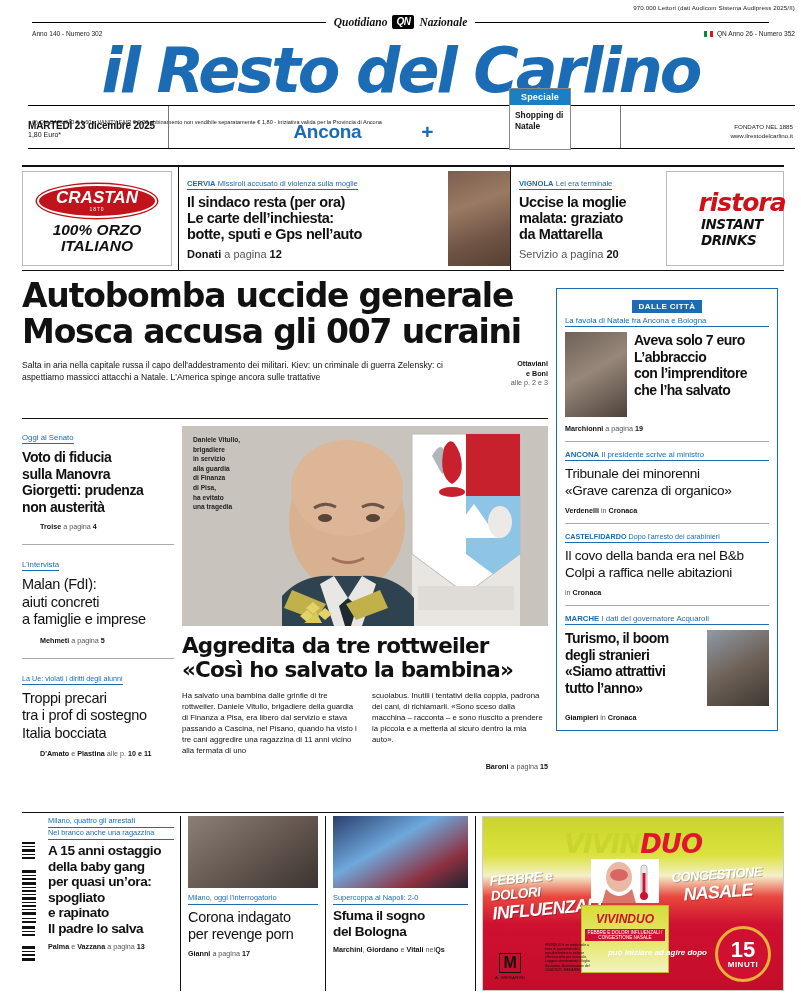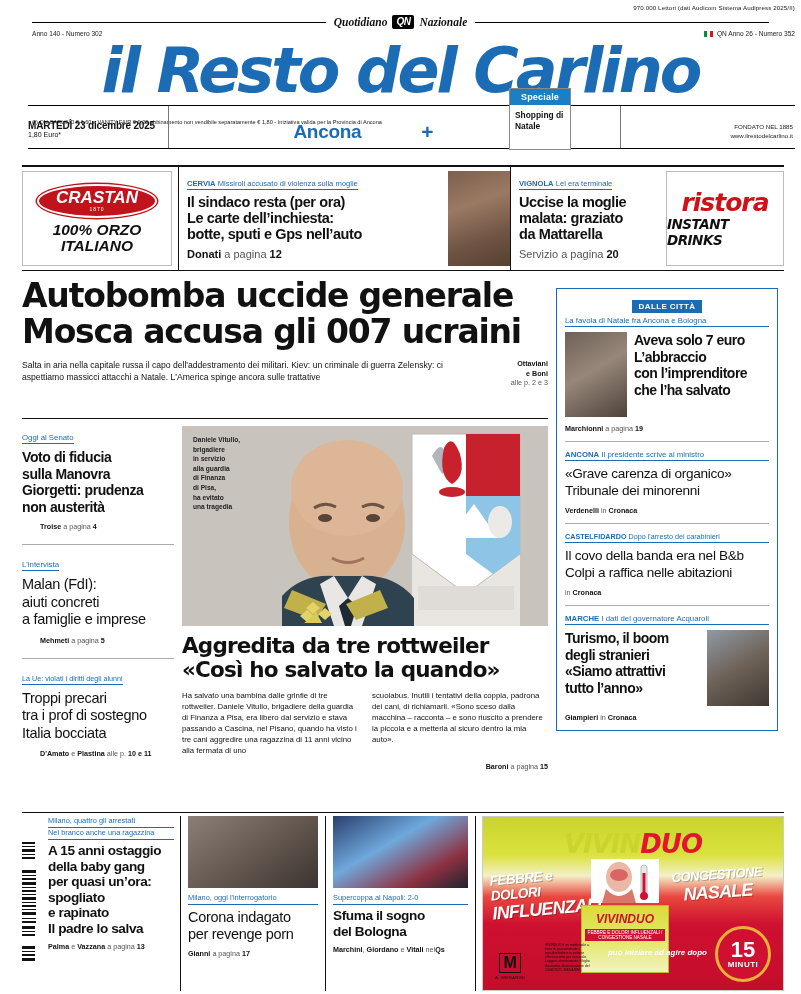--- a/index.html
+++ b/index.html
@@ -66,21 +66,21 @@
   .crastan-tag { margin-top:4px; text-align:center; font-style:italic; font-weight:bold; font-size:15.5px; line-height:16px; color:#111;}
 
   .teaser { flex:1; border-left:1px solid #111; padding:5px 7px 0 8px; }
   .teaser.bl { border-left:1px solid #111; }
   .kicker { font-size:7.6px; color:#1b6cb5; border-bottom:1px solid #1b6cb5; display:inline-block; padding-bottom:1px; margin-bottom:4px;}
   .kicker b { color:#1b6cb5; font-weight:bold; }
   .t-head { font-size:14.5px; font-weight:bold; line-height:16px; letter-spacing:-0.4px; color:#111;}
   .t-credit { font-size:11px; color:#555; margin-top:6px;}
   .t-credit b { color:#111; }
   .teaser-photo { width:62px; margin:4px 0 4px 6px; background:#8d7f74; }
-  .ad-ristora { width:118px; border:1px solid #bbb; margin:4px 0 4px 6px; display:flex; flex-direction:column; align-items:center; justify-content:center; background:#fff;}
+  .ad-ristora { width:118px; border:1px solid #bbb; margin:4px 0 4px 6px; display:flex; flex-direction:column; align-items:center; justify-content:center; background:#fff;padding-left:34px;}
   .ristora-nm { color:#cf1119; font-weight:bold; font-style:italic; font-size:25px; letter-spacing:-1px; line-height:26px; font-family:"DejaVu Sans", sans-serif;}
   .ristora-sub { font-weight:bold; font-style:italic; font-size:13.5px; letter-spacing:-0.5px; color:#111; font-family:"DejaVu Sans", sans-serif;}
 
   
   .lead { position:absolute; left:22px; top:278px; width:526px; }
   .lead h1 { margin:0; font-size:33px; line-height:36px; font-weight:bold; letter-spacing:-1.2px; color:#111; font-family:"DejaVu Sans", sans-serif;}
   .lead h1 .l2 { display:block; }
   .lead-sum { display:flex; margin-top:9px; }
   .lead-sum p { margin:0; font-size:8.6px; line-height:12px; flex:1; color:#111;}
   .lead-credit { width:62px; text-align:right; font-size:7.2px; line-height:9.5px; color:#555; padding-left:6px;}
@@ -372,21 +372,21 @@
         <polygon points="118,190 125,184 132,190 125,196" fill="#e2d36a"></polygon>
         <polygon points="128,193 134,186 140,197 122,197" fill="#dcc95d"></polygon>
       </svg>
       <div class="cap">
         Daniele&nbsp;Vitullo,<br>brigadiere<br>in servizio<br>alla guardia<br>di Finanza<br>di Pisa,<br>ha evitato<br>una tragedia
       </div>
     </div>
 
     <div class="cp-head">
       <div>Aggredita da tre rottweiler</div>
-      <div>«Così ho salvato la quando»</div>
+      <div>«Così ho salvato la bambina»</div>
     </div>
 
     <div class="cp-body">
       <p>Ha salvato una bambina dalle grinfie di tre rottweiler. Daniele Vitullo, brigadiere della guardia di Finanza a Pisa, era libero dal servizio e stava passando a Cascina, nel Pisano, quando ha visto i tre cani aggredire una ragazzina di 11 anni vicino alla fermata di uno</p>
       <p>scuolabus. Inutili i tentativi della coppia, padrona dei cani, di richiamarli. «Sono sceso dalla macchina – racconta – e sono riuscito a prendere la piccola e a metterla al sicuro dentro la mia auto».</p>
     </div>
     <div class="cp-credit">
       <b>Baroni</b>
       <span>a pagina</span>
       <b>15</b>
@@ -418,22 +418,22 @@
     </div>
 
     <div class="rc-sep"></div>
 
     <div>
       <span class="rc-kicker">
         <b>ANCONA</b>
         <span>Il presidente scrive al ministro</span>
       </span>
       <div class="rc-head-light">
-        <div>«Grave carenza di organico»</div>
-          <div>Tribunale dei minorenni</div>
+        <div>Tribunale dei minorenni</div>
+          <div>«Grave carenza di organico»</div>
       </div>
       <div class="rc-credit">
         <b>Verdenelli</b>
         <span>in</span>
         <b>Cronaca</b>
       </div>
     </div>
 
     <div class="rc-sep"></div>
 

